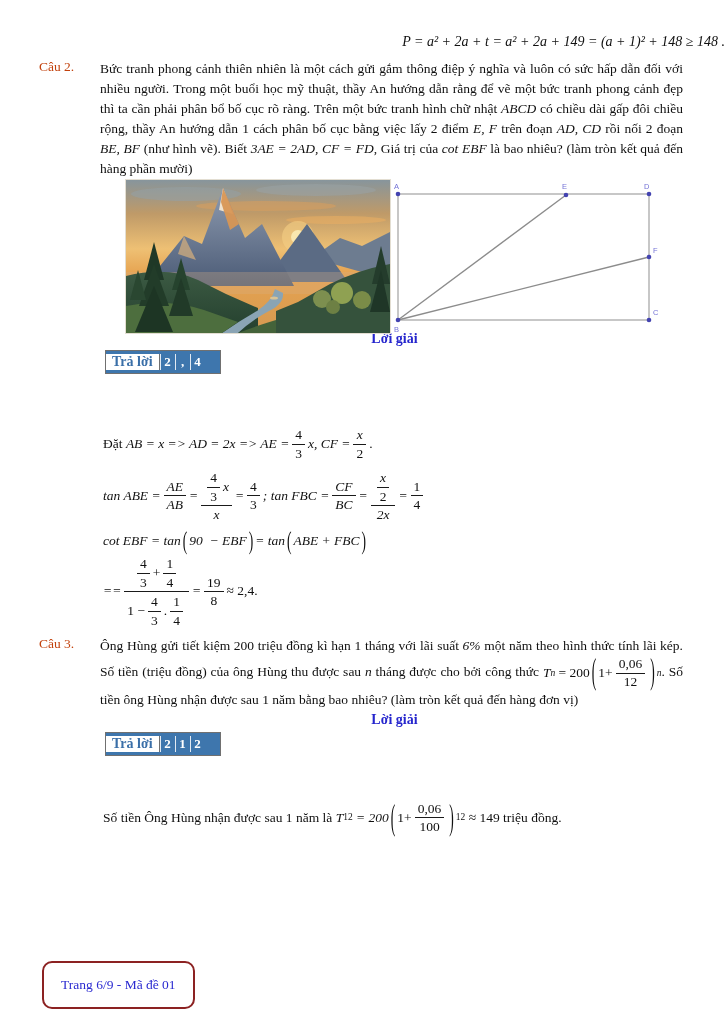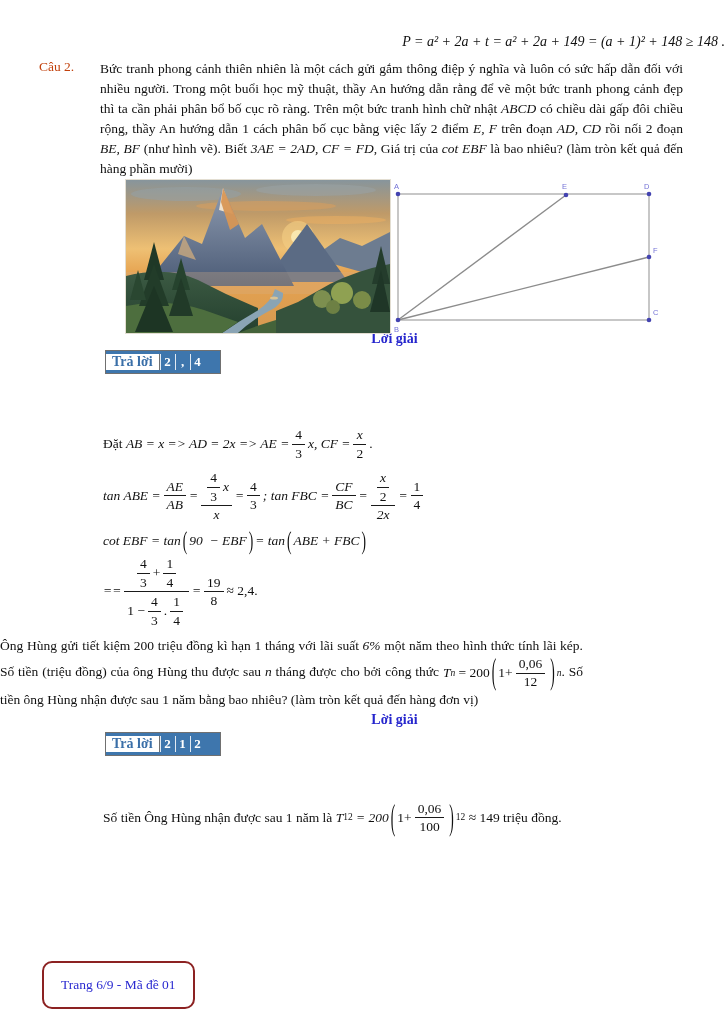--- a/index.html
+++ b/index.html
@@ -244,20 +244,21 @@
     <span class="tok mi">=</span>
     <span class="frac">
         <span class="num">19</span>
         <span class="den">8</span>
       </span>
     <span class="tok">≈ 2,4.</span>
   </div>
 
   
   <div class="q-row" style="margin-top:8px;">
+    <div class="q-label">Câu 3.</div>
     <div class="q-body"><span>Ông Hùng gửi tiết kiệm 200 triệu đồng kì hạn 1 tháng với lãi suất </span><span class="mi">6%</span><span> một năm theo hình thức tính lãi kép. Số tiền (triệu đồng) của ông Hùng thu được sau </span><span class="mi">n</span><span> tháng được cho bởi công thức </span><span class="inline-f">
           <span class="mi">T</span>
           <sub class="msub mi">n</sub>
           <span class="tok" style="white-space:pre"> = 200</span>
           <span class="bp tall">(</span>
           <span>1+</span>
           <span class="frac">
             <span class="num">0,06</span>
             <span class="den">12</span>
           </span>

